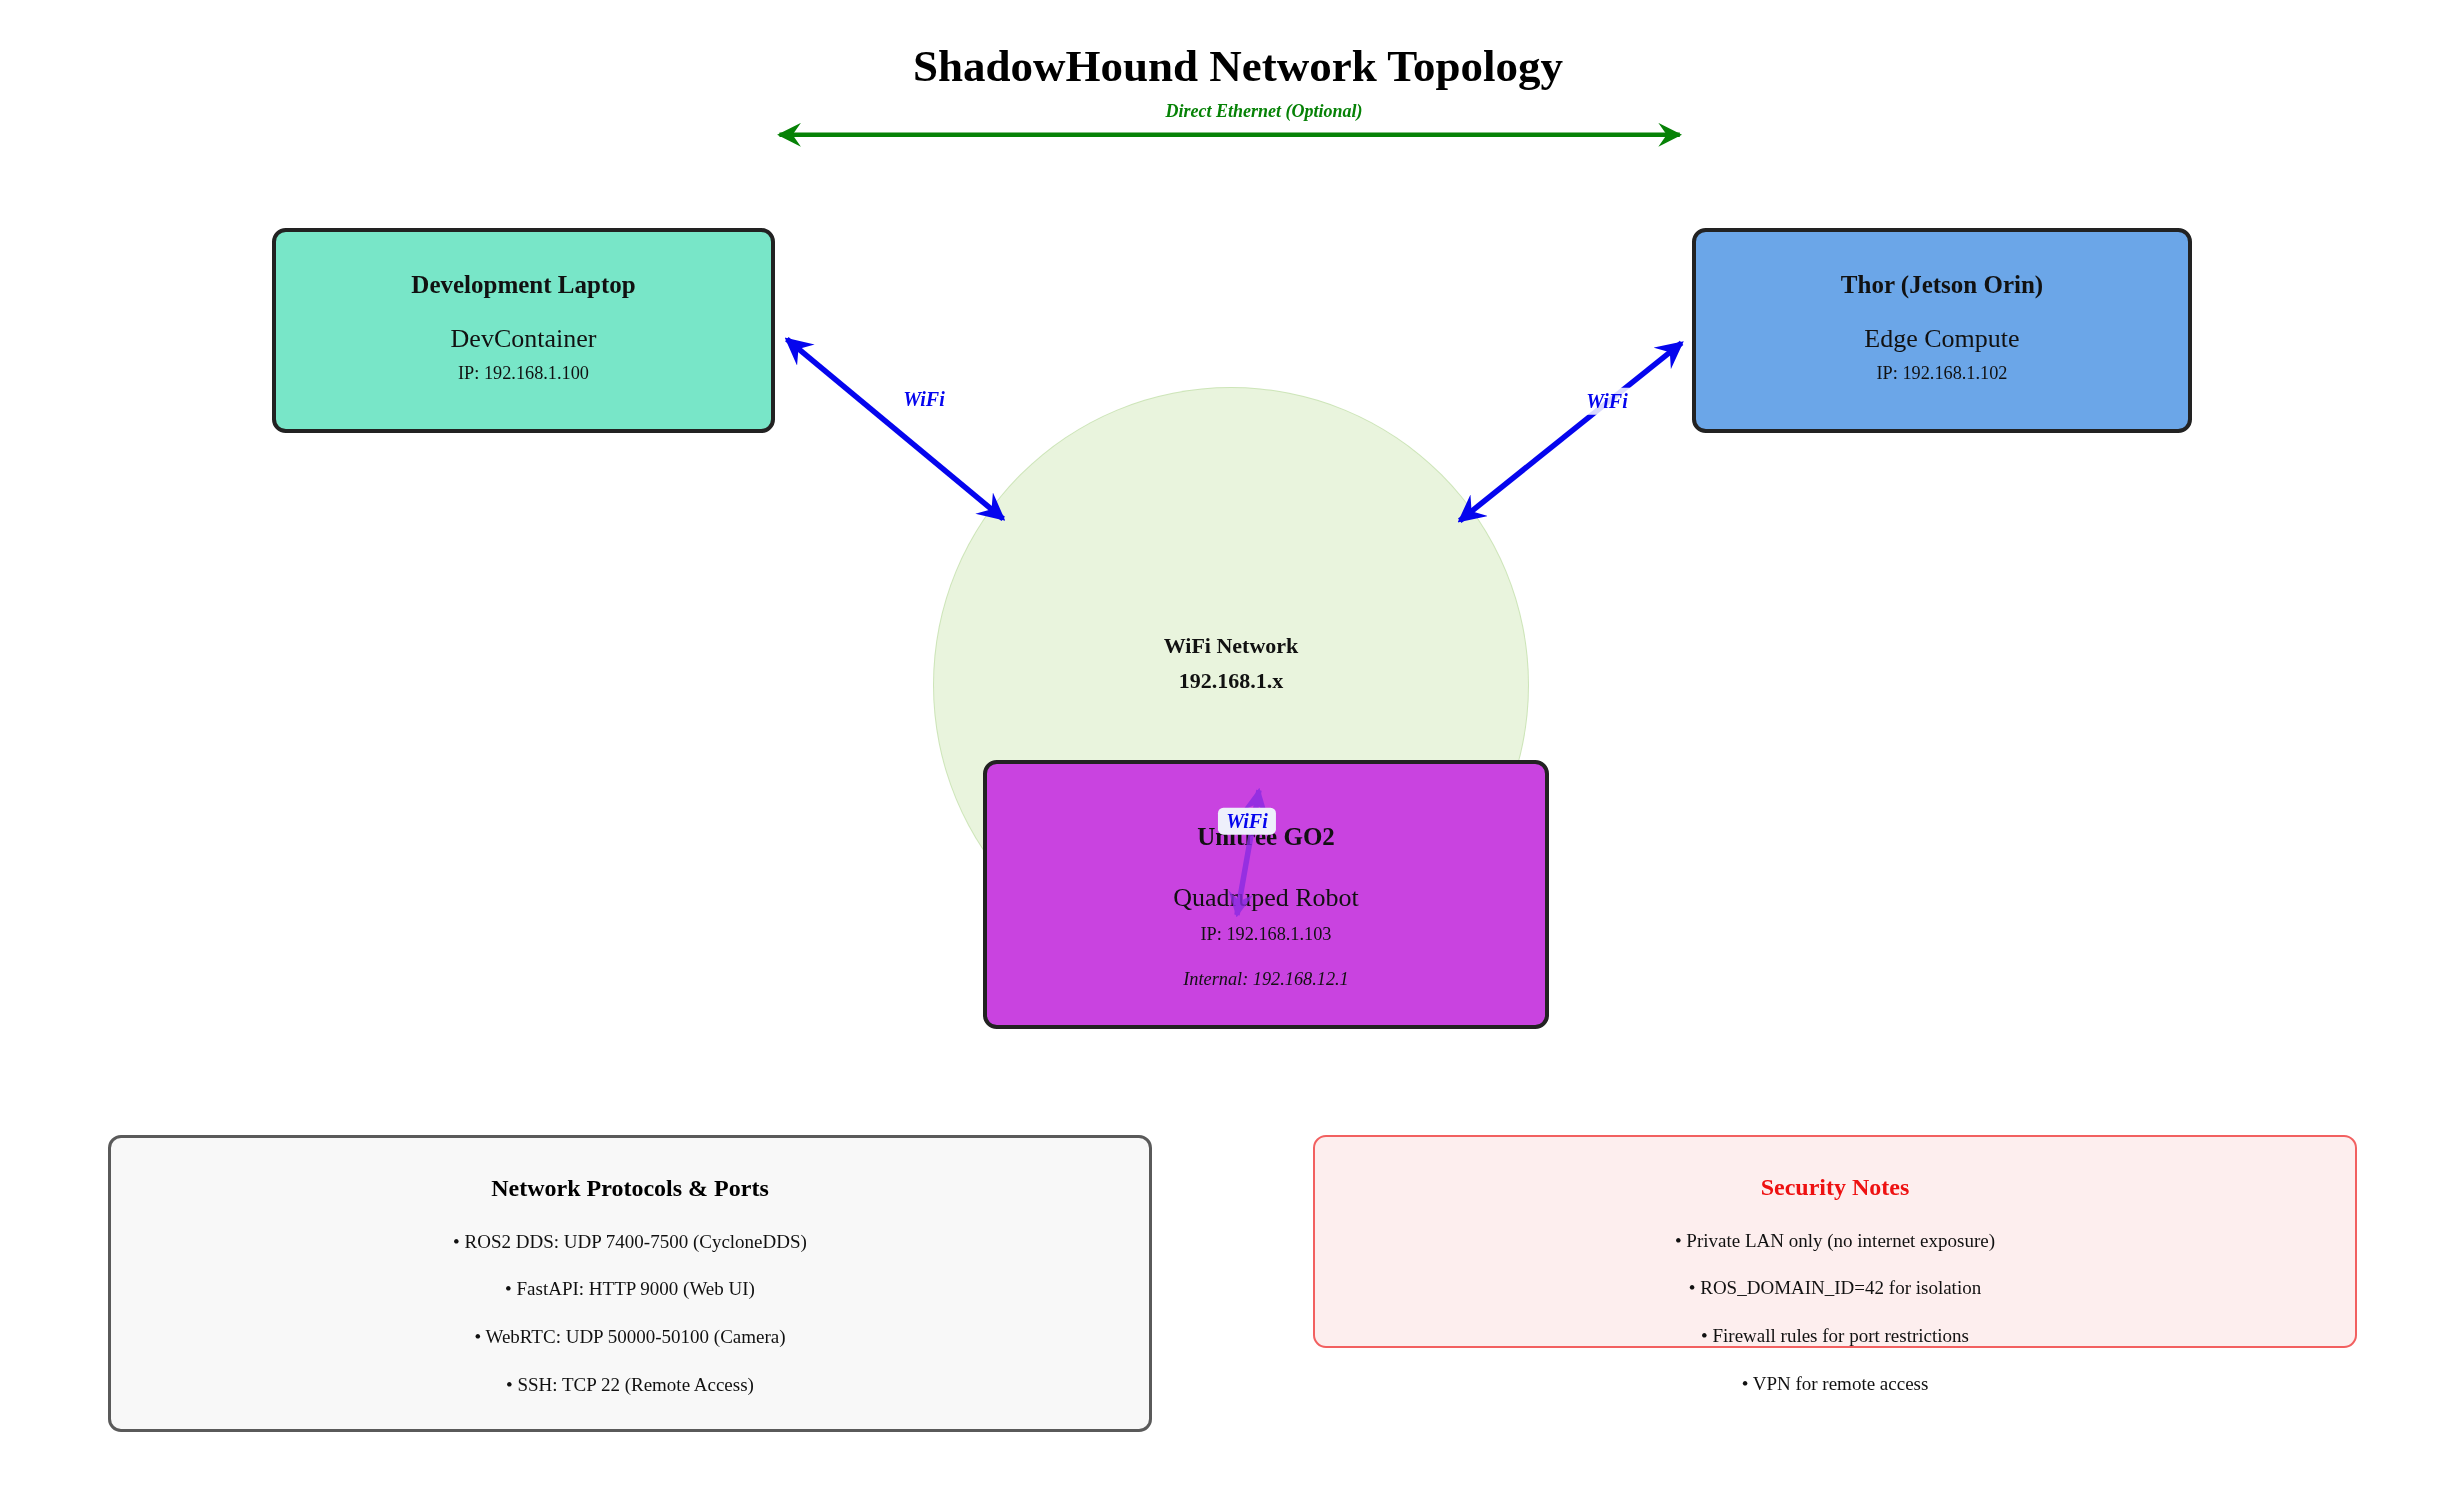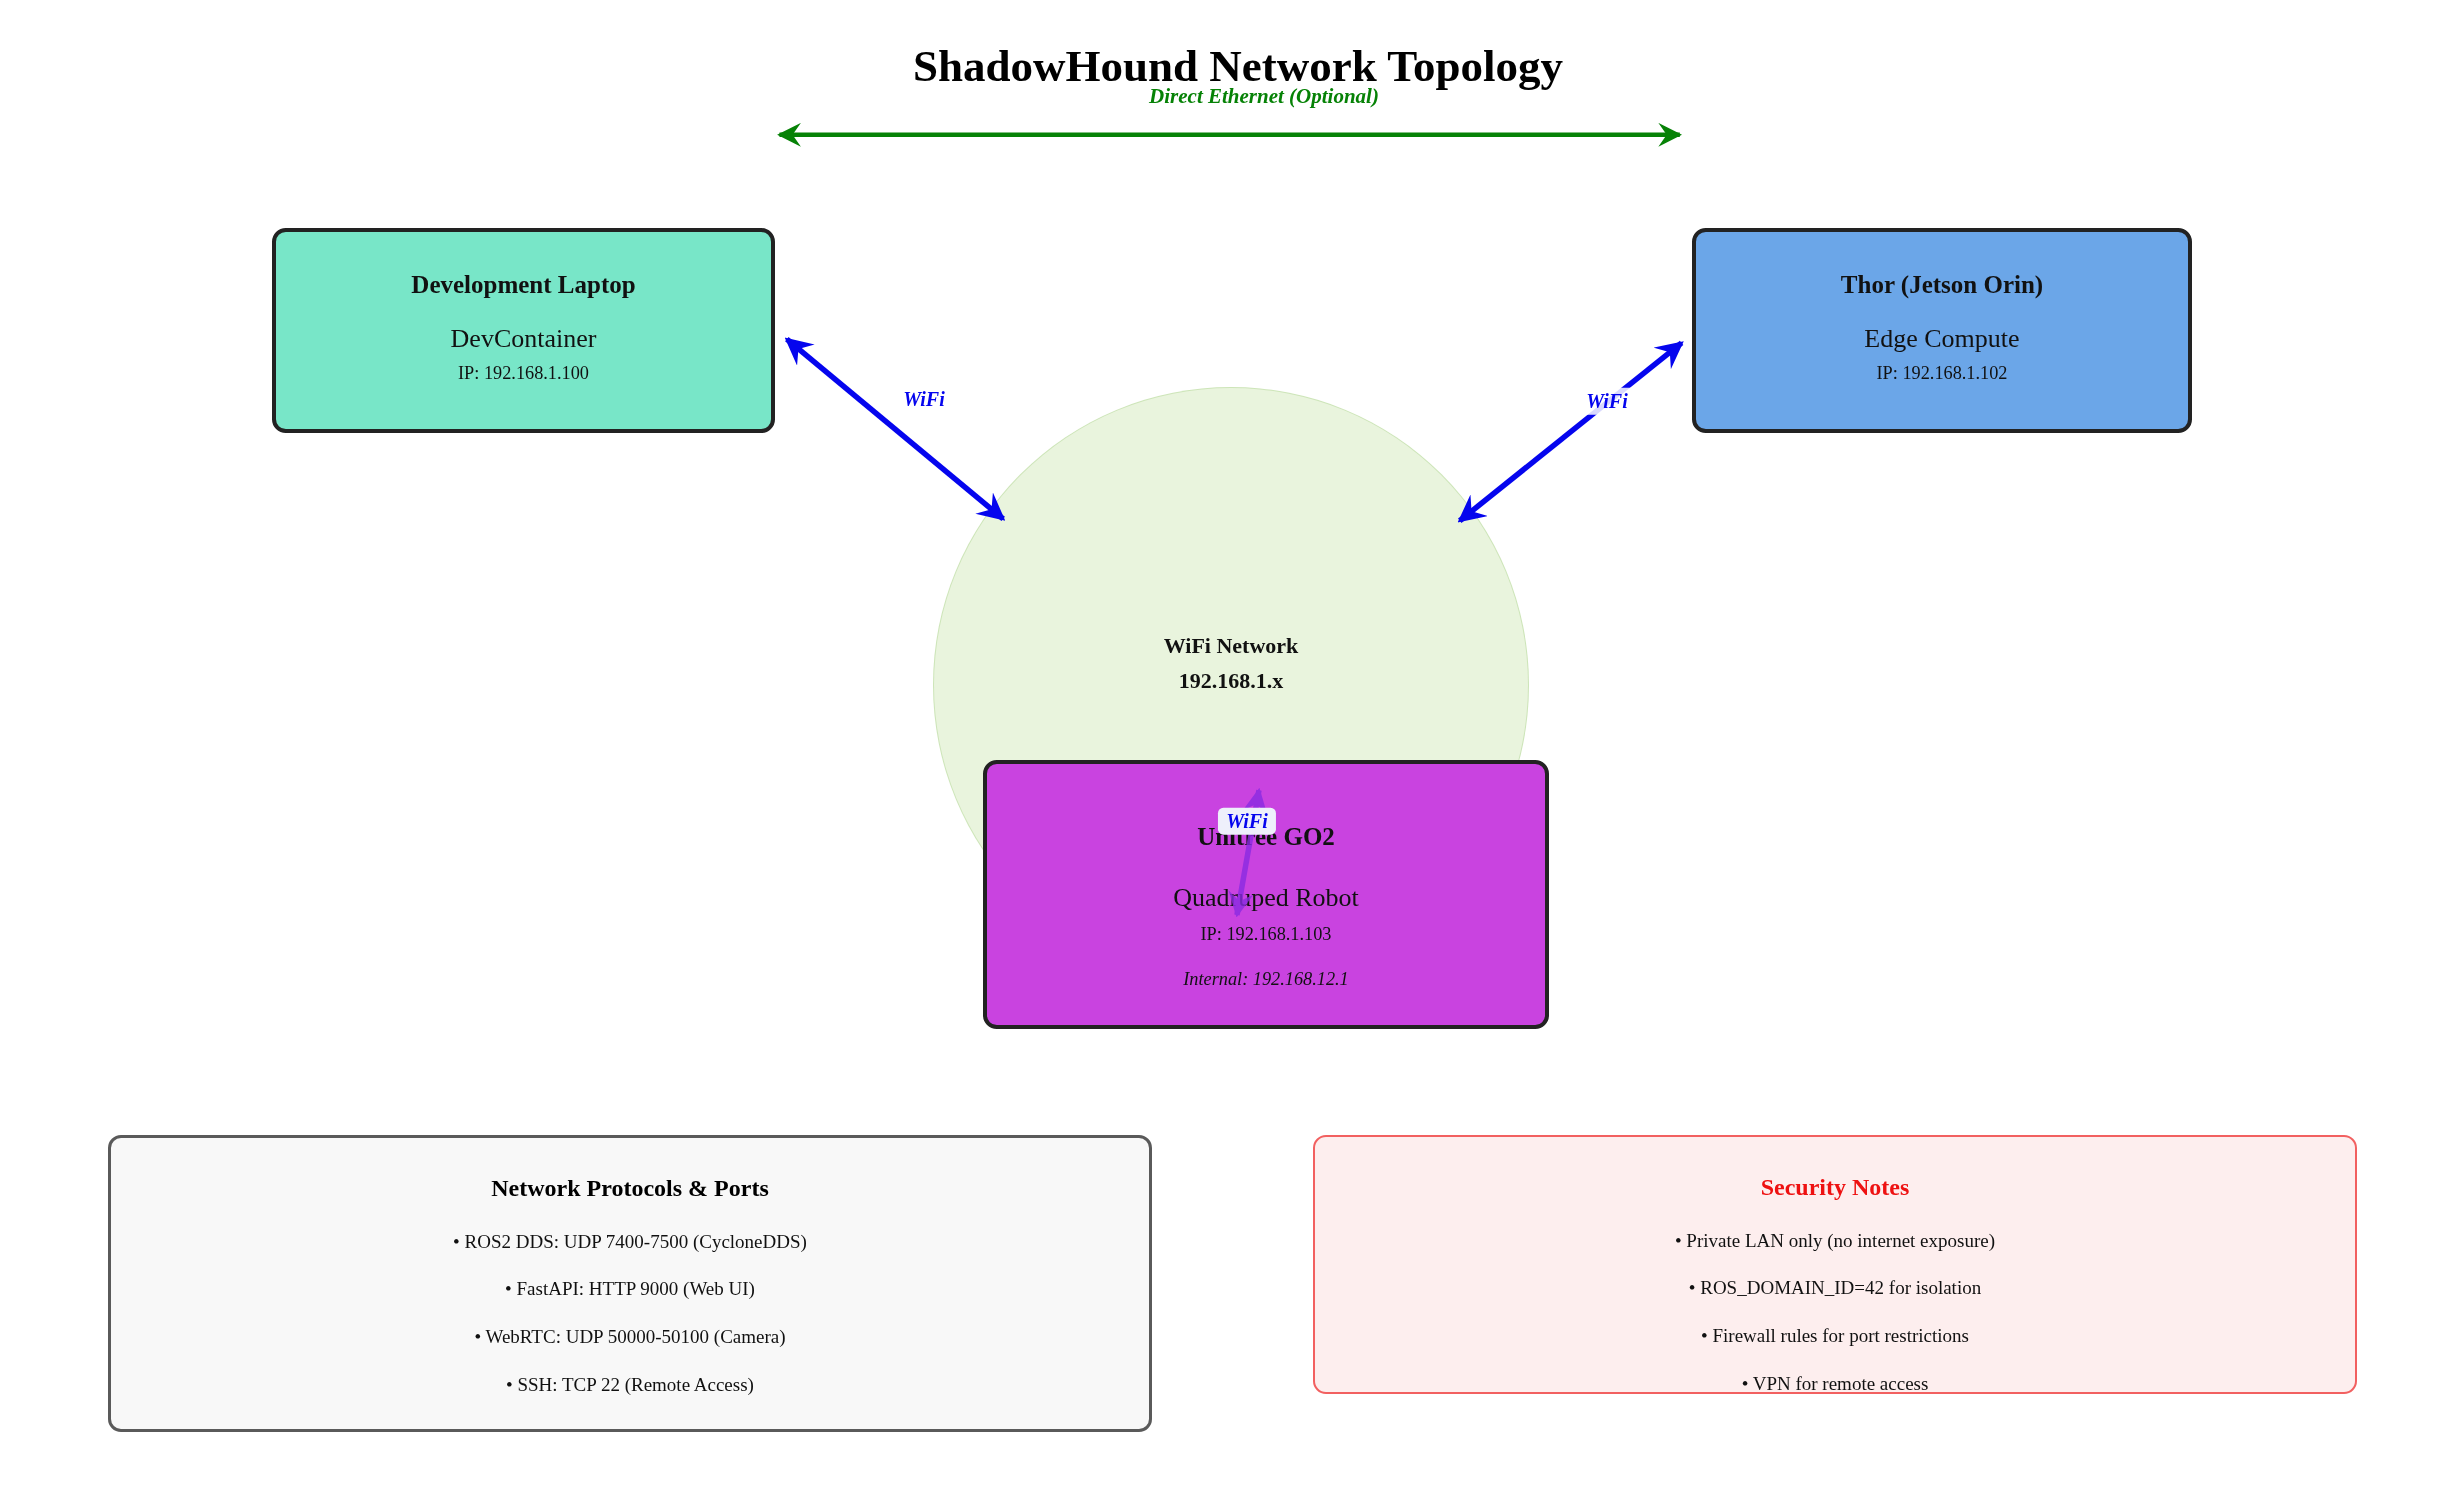--- a/index.html
+++ b/index.html
@@ -5,21 +5,21 @@
   html,body{margin:0;padding:0;background:#ffffff;}
   .stage{
     position:relative;width:2462px;height:1499px;background:#fff;overflow:hidden;
     font-family:Liberation Serif, serif;color:#111;
   }
   .abs{position:absolute;}
   .ctr{transform:translate(-50%,-50%);}
 
   
   .main-title{left:1238px;top:66px;font-size:45px;font-weight:bold;white-space:nowrap;color:#000;}
-  .eth-label{left:1264px;top:96px;font-size:21px;font-weight:bold;font-style:italic;
+  .eth-label{left:1264px;top:111px;font-size:18px;font-weight:bold;font-style:italic;
              color:var(--ethernet-green);white-space:nowrap;}
 
   
   .wifi-circle{
     left:933px;top:387px;width:596px;height:596px;border-radius:50%;
     background:var(--wifi-fill);border:1.8px solid rgba(170,210,140,.45);box-sizing:border-box;z-index:1;
   }
   .wifi-circle-text{
     position:absolute;left:0;right:0;top:240px;text-align:center;
     font-size:22px;font-weight:bold;line-height:35px;color:#111;
@@ -58,21 +58,21 @@
   .ln-blue  {stroke:var(--wifi-blue);stroke-width:6;fill:none;}
   .ln-purple{stroke:var(--go2-link-purple);stroke-width:6;fill:none;opacity:.8;}
   .mk-green {fill:var(--ethernet-green);}
   .mk-blue  {fill:var(--wifi-blue);}
   .mk-purple{fill:var(--go2-link-purple);}
 
   
   .panel{border-radius:13px;box-sizing:border-box;z-index:2;}
   .panel-protocols{left:108px;top:1135px;width:1044px;height:297px;
                    background:var(--protocols-fill);border:3.7px solid var(--protocols-border);}
-  .panel-security {left:1313px;top:1135px;width:1044px;height:259px;
+  .panel-security {left:1313px;top:1135px;width:1044px;height:213px;
                    background:var(--security-fill);border:2.8px solid var(--security-border);}
   .panel-title{position:absolute;left:0;right:0;top:37px;text-align:center;
                font-size:24px;font-weight:bold;color:#000;}
   .panel-security .panel-title{color:var(--security-red);}
   .panel-item{position:absolute;left:0;right:0;text-align:center;font-size:19px;color:#111;white-space:nowrap;}
   .panel-item.i0{top:93px;}
   .panel-item.i1{top:140px;}
   .panel-item.i2{top:188px;}
   .panel-item.i3{top:236px;}
 </style>

